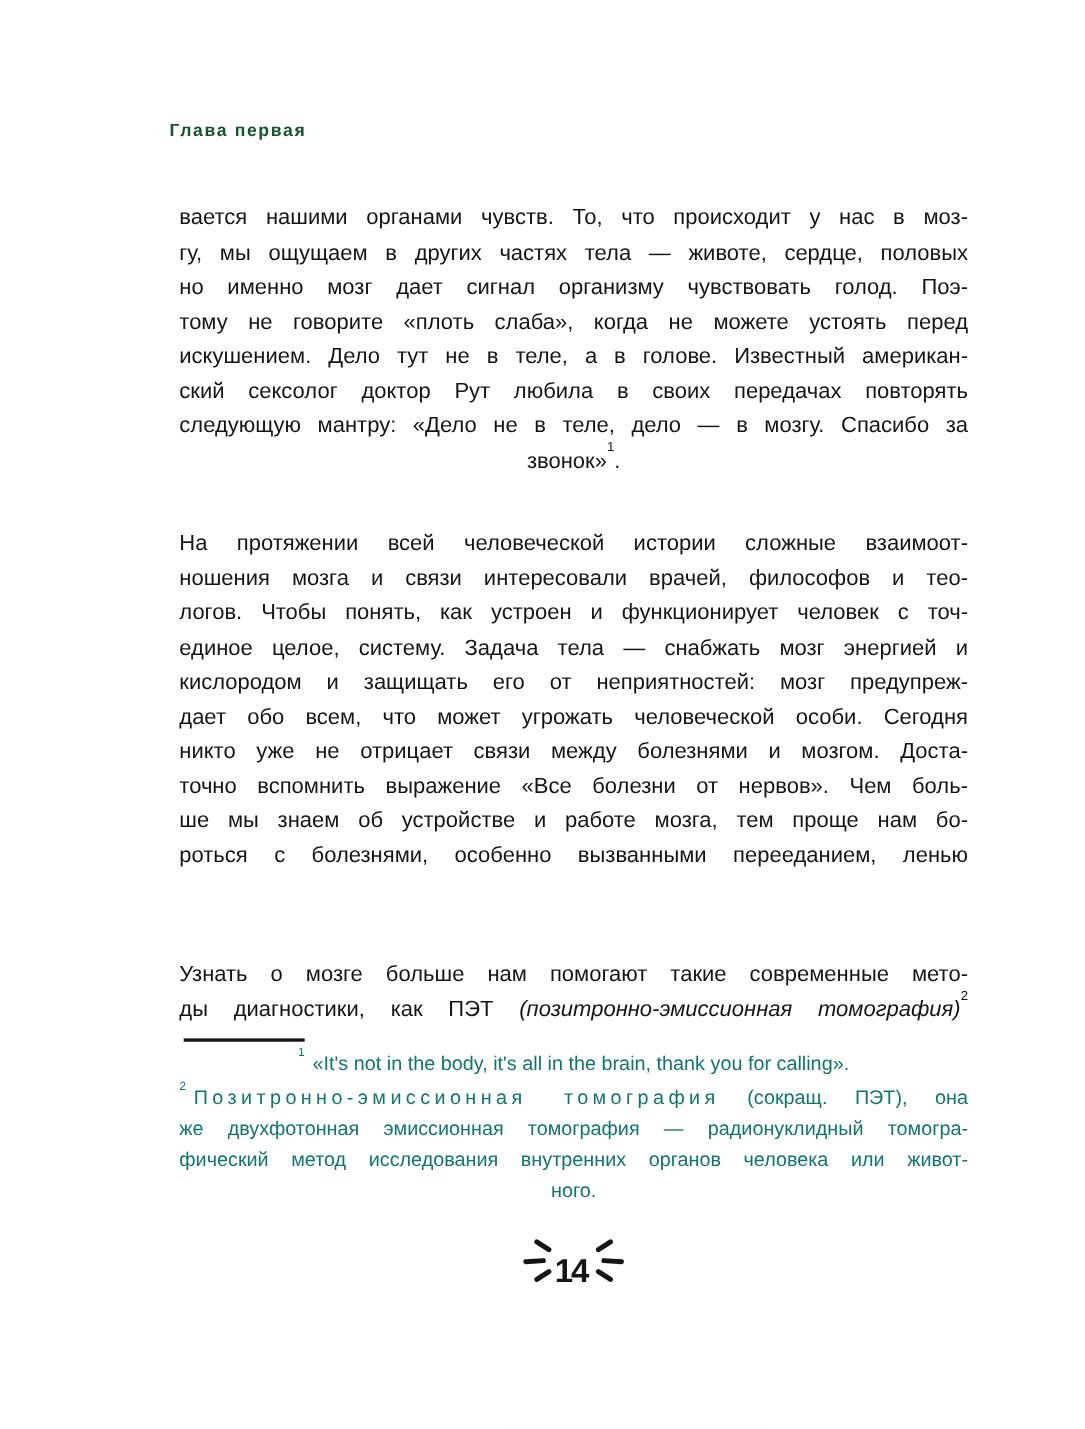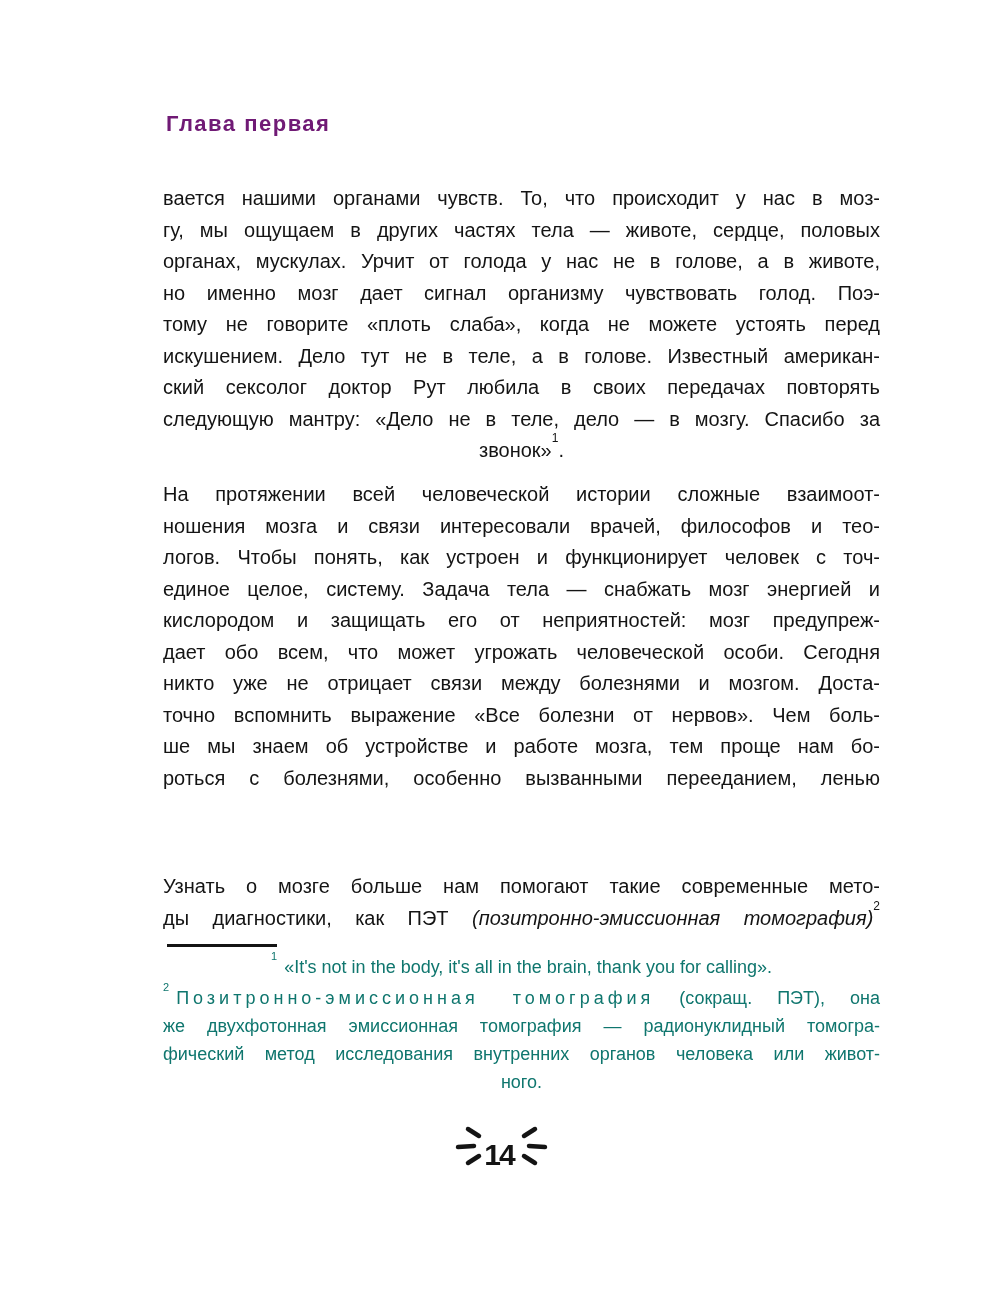--- a/index.html
+++ b/index.html
@@ -6,24 +6,24 @@
   .page {
     position:relative;
     width:986px; height:1299px;
     background:#ffffff;
     font-family:"Liberation Sans", sans-serif;
     color:#111111;
     overflow:hidden;
     margin:0 auto;
   }
   .chapter {
-    position:absolute; left:166px; top:111px;
-    font-size:22px; font-weight:700;
+    position:absolute; left:154px; top:111px;
+    font-size:16px; font-weight:700;
     letter-spacing:1.5px;
-    color:#701a75;
+    color:#14532d;
   }
   .para {
     position:absolute; left:163px; width:717px;
     font-size:20px; line-height:31.5px;
     color:#141414;
   }
   .ln { display:block; white-space:normal; }
   .j  { text-align:justify; text-align-last:justify; }
   .last { text-align:center; }
   .it { font-style:italic; }
@@ -39,35 +39,34 @@
     width:110px; height:3px; background:#141414;
   }
   .footnotes {
     position:absolute; left:163px; top:953px; width:717px;
     font-size:18px; line-height:28px; color:#0f766e;
   }
   .footnotes sup.ref { font-size:11px; top:-6px; margin-right:7px; }
   .fn1 { margin-bottom:3px; }
   .spaced { letter-spacing:4px; word-spacing:5px; }
   .pagenum-wrap {
-    position:absolute; left:442px; top:1120px;
+    position:absolute; left:462px; top:1120px;
     width:120px; height:58px;
   }
 </style>
 </head>
 <body>
 
 <div class="page">
 
   <div class="chapter">Глава первая</div>
 
   <div id="p1" class="para">
     <span class="ln j">вается нашими органами чувств. То, что происходит у нас в моз-</span>
     <span class="ln j">гу, мы ощущаем в других частях тела — животе, сердце, половых</span>
-    <span class="ln j">органах, мускулах. Урчит от голода у нас не в голове, а в животе,</span>
     <span class="ln j">но именно мозг дает сигнал организму чувствовать голод. Поэ-</span>
     <span class="ln j">тому не говорите «плоть слаба», когда не можете устоять перед</span>
     <span class="ln j">искушением. Дело тут не в теле, а в голове. Известный американ-</span>
     <span class="ln j">ский сексолог доктор Рут любила в своих передачах повторять</span>
     <span class="ln j">следующую мантру: «Дело не в теле, дело — в мозгу. Спасибо за</span>
     <span class="ln last"><span>звонок»</span><sup class="ref">1</sup><span>.</span></span>
   </div>
 
   <div id="p2" class="para">
     <span class="ln j">На протяжении всей человеческой истории сложные взаимоот-</span>

